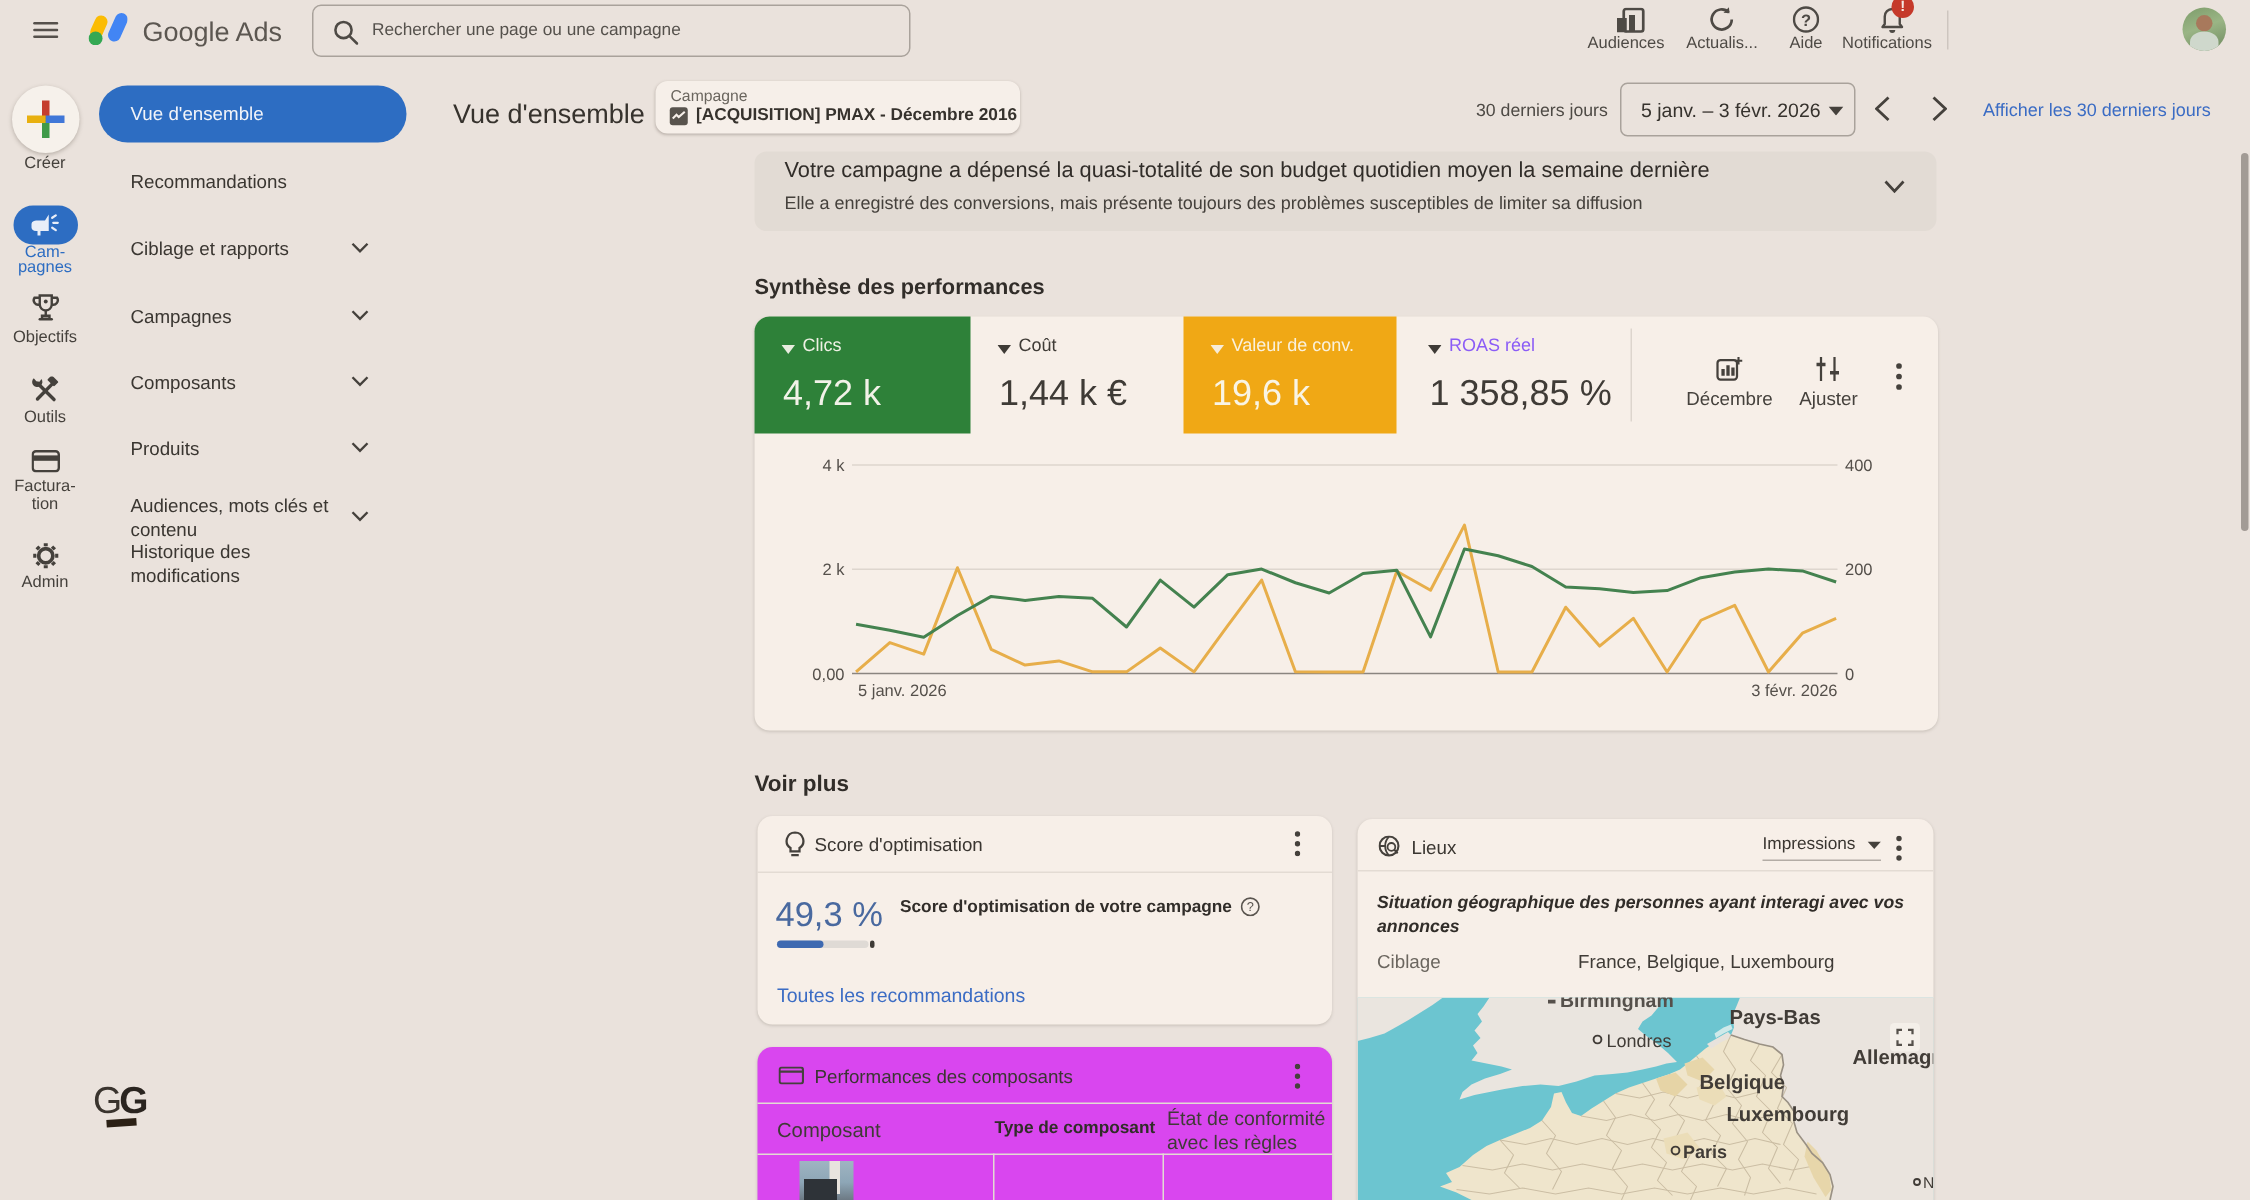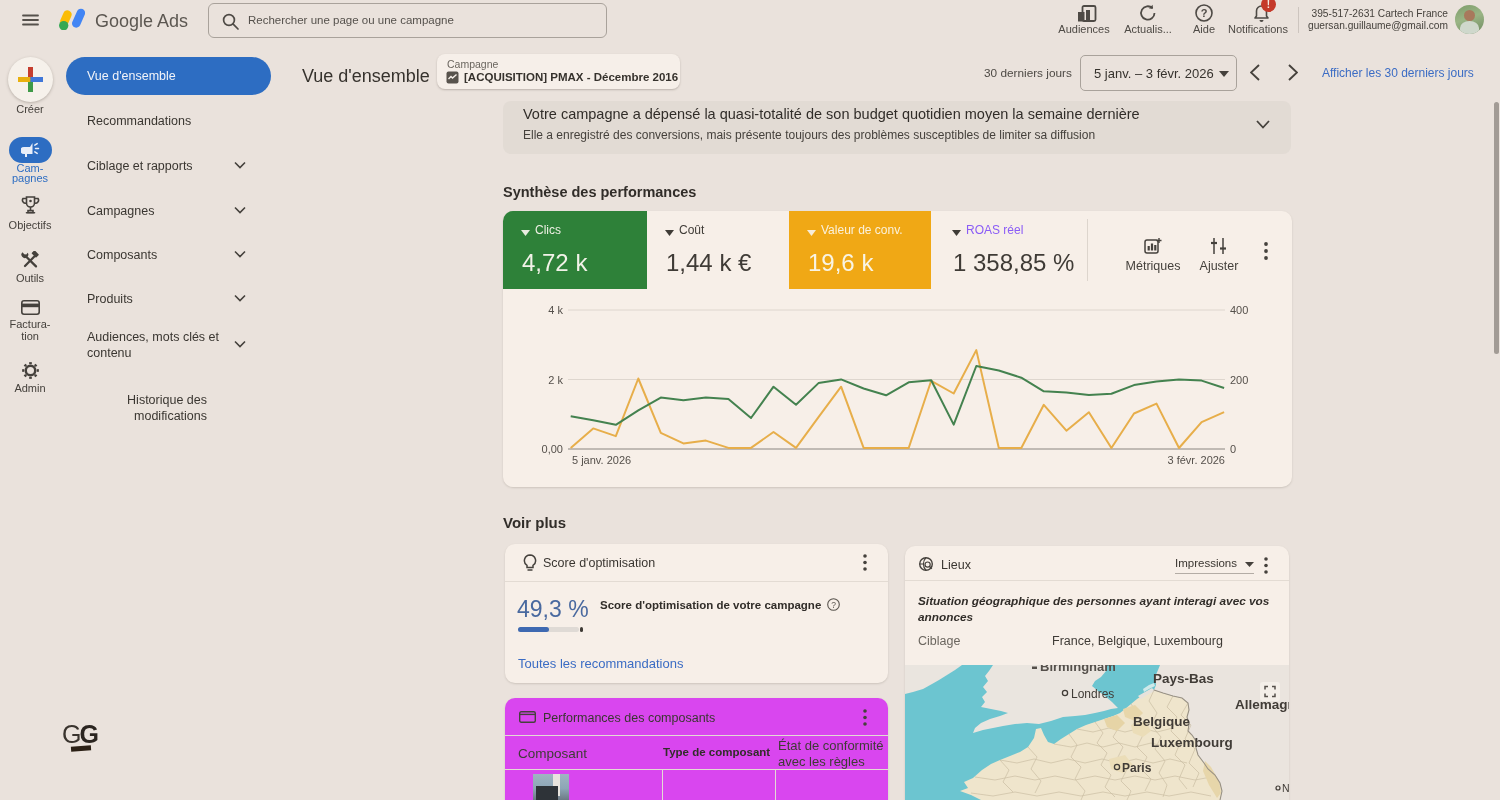--- a/index.html
+++ b/index.html
@@ -66,21 +66,20 @@
   <svg class="abs" style="left:197px;top:4px;" width="17" height="18" viewBox="0 0 17 18">
     <path d="M 2 14 L 15 14 L 13.5 12 L 13.5 7 a5 5 0 0 0 -10 0 L 3.5 12 Z" fill="none" stroke="#4e4a45" stroke-width="1.6" stroke-linejoin="round"></path>
     <path d="M 6.5 16 a2 2 0 0 0 4 0 Z" fill="#4e4a45"></path>
   </svg>
   <circle class="abs"></circle>
   <div class="abs" style="left:205px;top:-3px;width:15px;height:15px;border-radius:50%;background:#c5392a;color:#f4e8e2;font-size:10px;font-weight:bold;text-align:center;line-height:15px;">!</div>
   <div class="abs" style="left:162px;top:23px;width:80px;text-align:center;font-size:11px;color:#4e4a45;">Notifications</div>
 
   <div class="abs" style="left:242px;top:7px;width:1px;height:26px;background:#cdc5bf;"></div>
 
-  <div class="abs" style="left:192px;top:8px;width:200px;text-align:right;font-size:10.2px;color:#45413c;line-height:12px;white-space:nowrap;">395-517-2631 Cartech France<br>guersan.guillaume@gmail.com</div>
 
   <div class="abs" style="left:399px;top:5px;width:29px;height:29px;border-radius:50%;background:linear-gradient(160deg,#7d9c6a 0%,#9ab585 45%,#6f8a60 100%);overflow:hidden;">
     <div class="abs" style="left:9px;top:5px;width:11px;height:11px;border-radius:50%;background:#a8795c;"></div>
     <div class="abs" style="left:5px;top:16px;width:19px;height:14px;border-radius:50% 50% 0 0;background:#cfd8cc;"></div>
   </div>
 </div>
 
 <div class="abs" style="left:0;top:45px;width:60px;height:755px;">
 
   <div class="abs" style="left:8px;top:12px;width:45px;height:45px;border-radius:50%;background:#f6f1eb;box-shadow:0 1px 3px rgba(90,80,70,0.35);"></div>
@@ -151,21 +150,21 @@
 </div>
 
 <div class="abs" style="left:60px;top:45px;width:240px;height:755px;font-size:12.5px;color:#3a3631;white-space:nowrap;">
   <div class="abs" style="left:6px;top:12px;width:205px;height:38px;border-radius:19px;background:#2d6dc2;color:#f2f4f9;line-height:38px;padding-left:21px;font-size:12.5px;">Vue d'ensemble</div>
   <div class="abs" style="left:27px;top:69px;">Recommandations</div>
   <div class="abs" style="left:27px;top:114px;">Ciblage et rapports</div>
   <div class="abs" style="left:27px;top:159px;">Campagnes</div>
   <div class="abs" style="left:27px;top:203px;">Composants</div>
   <div class="abs" style="left:27px;top:247px;">Produits</div>
   <div class="abs" style="left:27px;top:284px;width:145px;line-height:16px;white-space:normal;">Audiences, mots clés et contenu</div>
-  <div class="abs" style="left:27px;top:347px;width:120px;line-height:16px;white-space:normal;text-align:right;">Historique des modifications</div>
+  <div class="abs" style="left:27px;top:315px;width:120px;line-height:16px;white-space:normal;">Historique des modifications</div>
   <svg class="abs" style="left:174px;top:116px;" width="12" height="8" viewBox="0 0 12 8">
       <path d="M1 1.5 L6 6.5 L11 1.5" fill="none" stroke="#45413c" stroke-width="1.6"></path>
     </svg>
   <svg class="abs" style="left:174px;top:161px;" width="12" height="8" viewBox="0 0 12 8">
       <path d="M1 1.5 L6 6.5 L11 1.5" fill="none" stroke="#45413c" stroke-width="1.6"></path>
     </svg>
   <svg class="abs" style="left:174px;top:205px;" width="12" height="8" viewBox="0 0 12 8">
       <path d="M1 1.5 L6 6.5 L11 1.5" fill="none" stroke="#45413c" stroke-width="1.6"></path>
     </svg>
   <svg class="abs" style="left:174px;top:249px;" width="12" height="8" viewBox="0 0 12 8">
@@ -246,21 +245,21 @@
   </div>
   <div class="abs" style="left:584px;top:8px;width:1px;height:62px;background:#ddd5cd;"></div>
 
   <svg class="abs" style="left:641px;top:26px;" width="18" height="18" viewBox="0 0 18 18">
     <rect x="1" y="3" width="13" height="13" rx="2" fill="none" stroke="#45413c" stroke-width="1.5"></rect>
     <rect x="3.6" y="9" width="2.2" height="4.5" fill="#45413c"></rect>
     <rect x="6.9" y="6.5" width="2.2" height="7" fill="#45413c"></rect>
     <rect x="10.2" y="8" width="2.2" height="5.5" fill="#45413c"></rect>
     <path d="M15 1 L15 6 M12.5 3.5 L17.5 3.5" stroke="#45413c" stroke-width="1.4"></path>
   </svg>
-  <div class="abs" style="left:614px;top:48px;width:72px;text-align:center;font-size:12.5px;color:#45413c;">Métriques</div>
+  <div class="abs" style="left:614px;top:48px;width:72px;text-align:center;font-size:12.5px;color:#45413c;">Décembre</div>
 
   <svg class="abs" style="left:707px;top:26px;" width="18" height="18" viewBox="0 0 18 18">
     <g stroke="#45413c" stroke-width="1.5">
       <line x1="4" y1="1" x2="4" y2="17"></line>
       <line x1="13" y1="1" x2="13" y2="17"></line>
       <line x1="1" y1="6" x2="7" y2="6" stroke-width="2.2"></line>
       <line x1="10" y1="11.5" x2="16" y2="11.5" stroke-width="2.2"></line>
     </g>
   </svg>
   <div class="abs" style="left:680px;top:48px;width:72px;text-align:center;font-size:12.5px;color:#45413c;">Ajuster</div>

